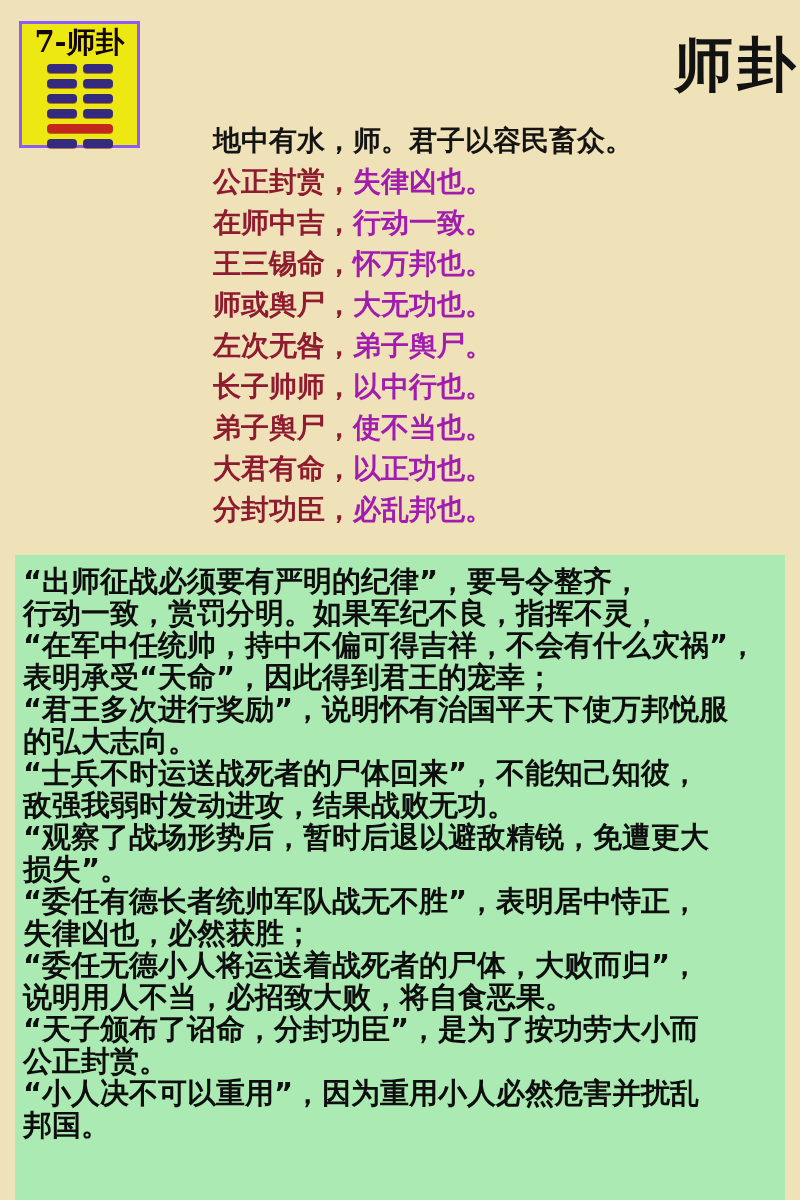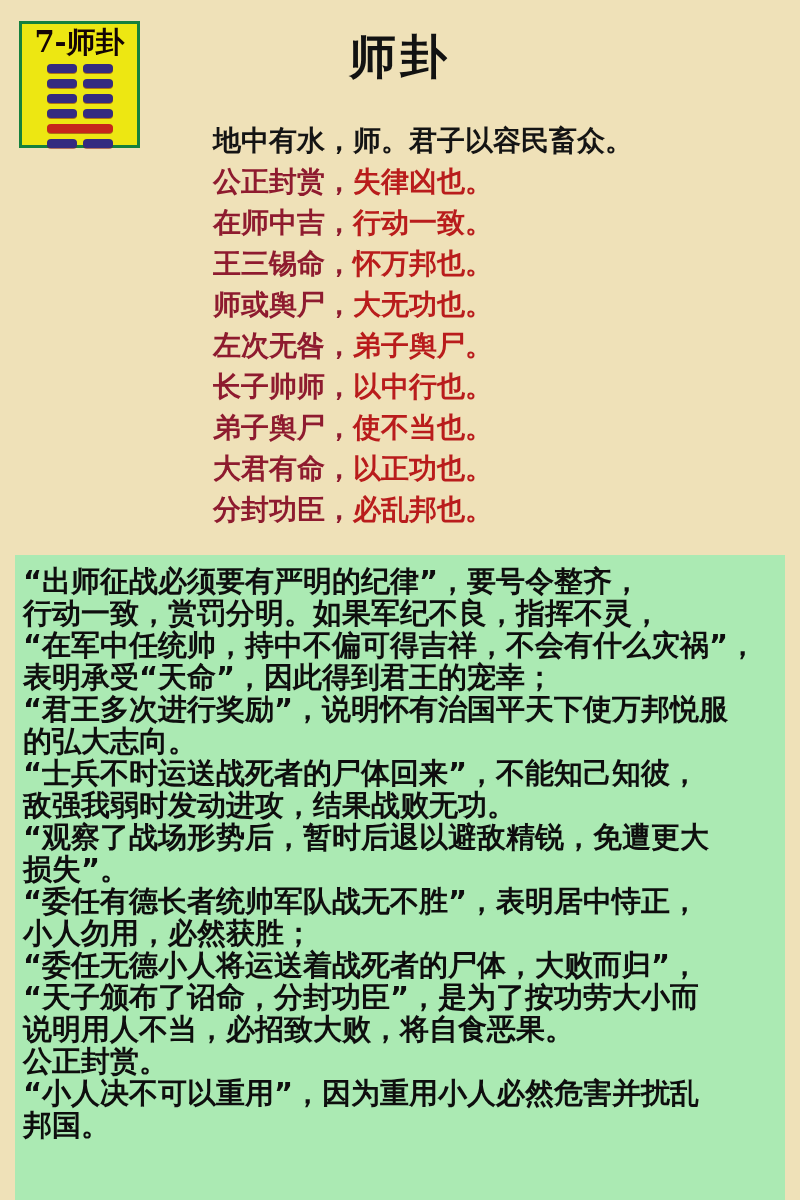--- a/index.html
+++ b/index.html
@@ -9,21 +9,21 @@
     font-family: "DejaVu Serif", serif;
     position: relative;
     overflow: hidden;
   }
 
   
   .badge {
     position: absolute; left: 19px; top: 21px;
     width: 115px; height: 121px;
     background: #EDE712;
-    border: 3px solid #15803d;
+    border: 3px solid #8b5cf6;
     text-align: center;
   }
   .badge-label {
     font-size: 29px; font-weight: bold; color: #140505;
     margin-top: 1px; line-height: 34px;
     font-family: "DejaVu Serif", serif;
     white-space: nowrap;
   }
   .hexagram {
     margin-top: 5px;
@@ -35,37 +35,37 @@
     box-shadow: 0 1px 0 rgba(120,20,20,0.55);
   }
   .hx-row.solid .bar {
     width: 66px; height: 9px; background: #C5271C; border-radius: 4px;
     box-shadow: 0 1px 0 rgba(120,20,20,0.55);
   }
 
   
   .title {
     position: absolute; left: 0; top: 26px; width: 800px; margin: 0;
-    text-align: center;
-    font-size: 47px; font-weight: bold; color: #121212;
+    text-align: right;
+    font-size: 59px; font-weight: bold; color: #121212;
     letter-spacing: 4px;
     font-family: "DejaVu Serif", serif;
   }
 
   
   .verse {
     position: absolute; left: 213px; top: 120px;
   }
   .vline {
     font-size: 28px; font-weight: bold; line-height: 41px;
     color: #141414; white-space: nowrap;
     font-family: "DejaVu Serif", serif;
   }
   .vline .red { color: #8E1B2F; }
-  .vline .blk { color: #b91c1c; }
+  .vline .blk { color: #a21caf; }
 
   
   .commentary {
     position: absolute; left: 15px; top: 555px;
     width: 770px; height: 737px;
     background: #ABEAB3;
     box-sizing: border-box;
     padding: 10px 8px 0 8px;
   }
   .cline {
@@ -126,20 +126,20 @@
   <div class="cline">行动一致，赏罚分明。如果军纪不良，指挥不灵，</div>
   <div class="cline">“在军中任统帅，持中不偏可得吉祥，不会有什么灾祸”，</div>
   <div class="cline">表明承受“天命”，因此得到君王的宠幸；</div>
   <div class="cline">“君王多次进行奖励”，说明怀有治国平天下使万邦悦服</div>
   <div class="cline">的弘大志向。</div>
   <div class="cline">“士兵不时运送战死者的尸体回来”，不能知己知彼，</div>
   <div class="cline">敌强我弱时发动进攻，结果战败无功。</div>
   <div class="cline">“观察了战场形势后，暂时后退以避敌精锐，免遭更大</div>
   <div class="cline">损失”。</div>
   <div class="cline">“委任有德长者统帅军队战无不胜”，表明居中恃正，</div>
-  <div class="cline">小人勿用，必然获胜；</div>
+  <div class="cline">失律凶也，必然获胜；</div>
   <div class="cline">“委任无德小人将运送着战死者的尸体，大败而归”，</div>
+  <div class="cline">说明用人不当，必招致大败，将自食恶果。</div>
   <div class="cline">“天子颁布了诏命，分封功臣”，是为了按功劳大小而</div>
-  <div class="cline">说明用人不当，必招致大败，将自食恶果。</div>
   <div class="cline">公正封赏。</div>
   <div class="cline">“小人决不可以重用”，因为重用小人必然危害并扰乱</div>
   <div class="cline">邦国。</div>
 </div>
 
 </body></html>

